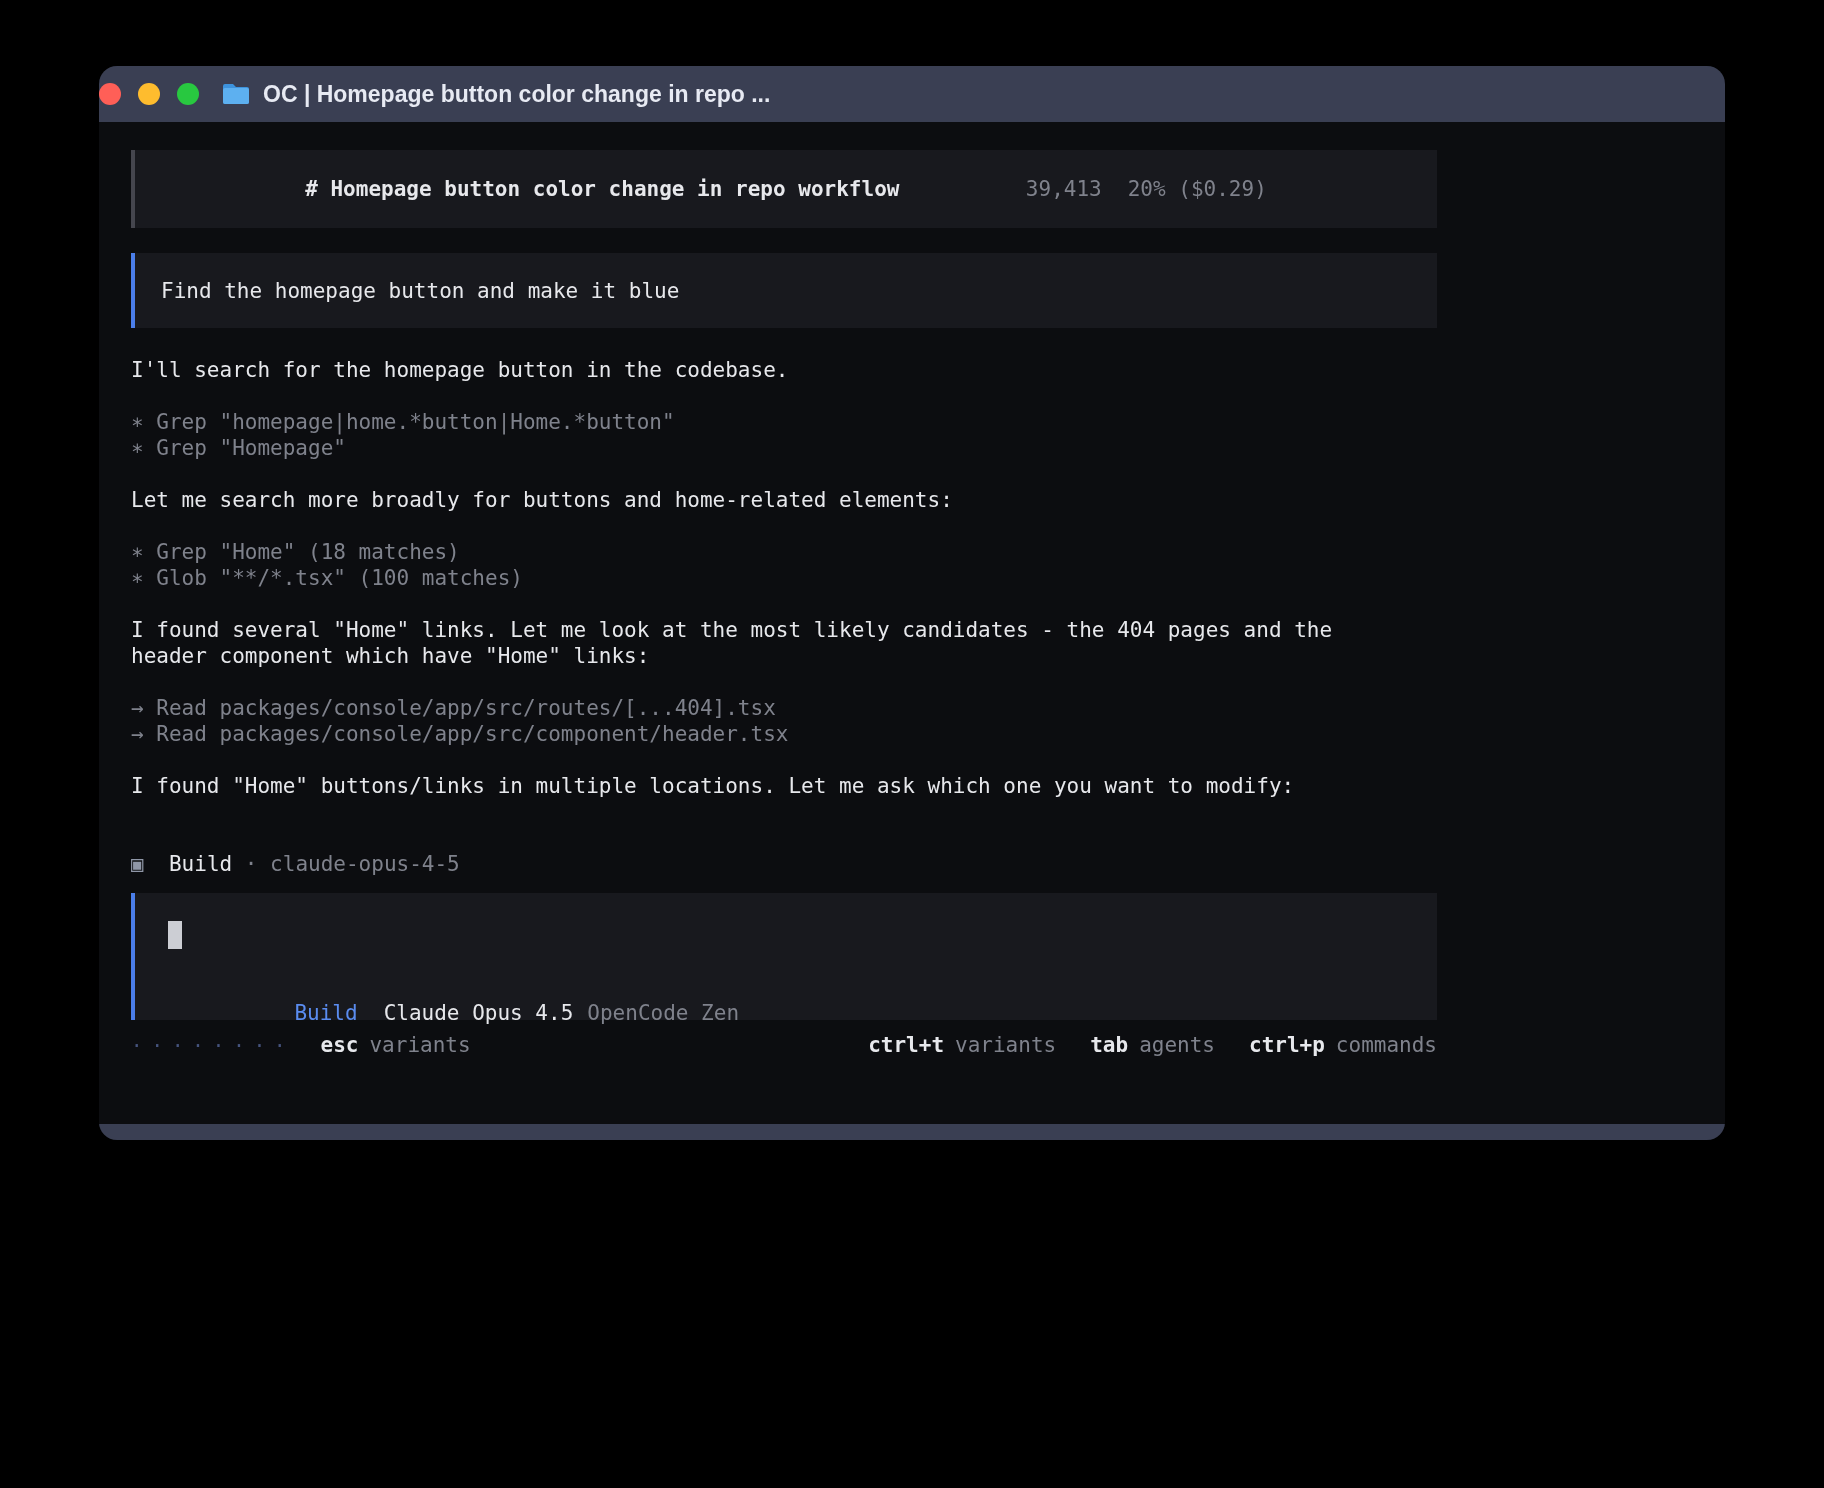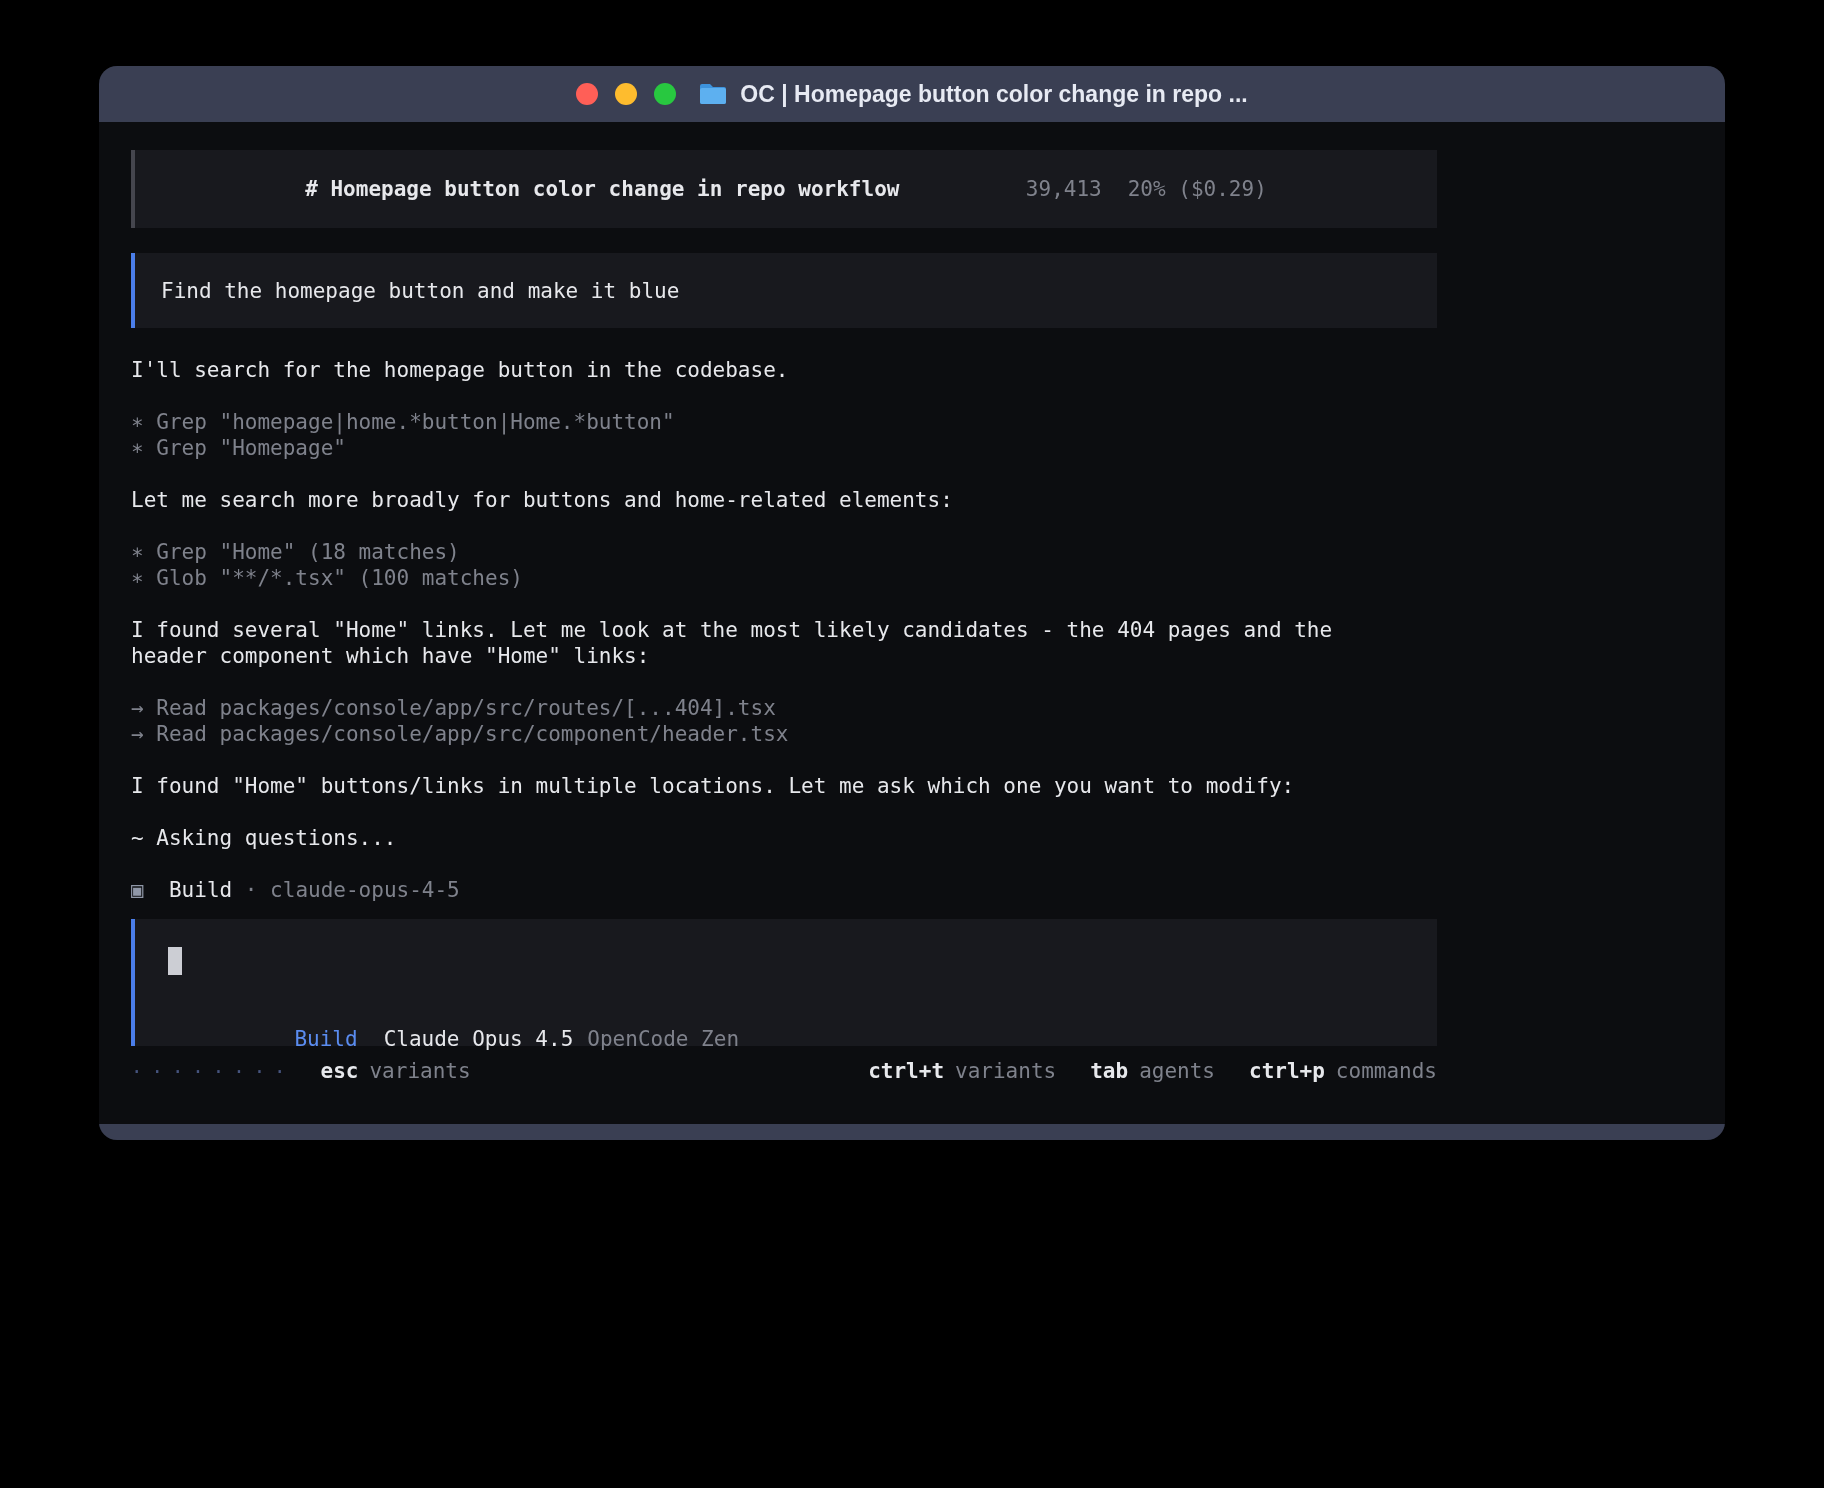--- a/index.html
+++ b/index.html
@@ -13,21 +13,20 @@
     border-radius: 18px;
     overflow: hidden;
     display: flex; flex-direction: column;
   }
 
   
   .titlebar {
     height: 56px; flex: 0 0 56px;
     background: var(--chrome);
     display: flex; align-items: center;
-    justify-content: center;
   }
   .traffic { display: flex; gap: 17px; margin-right: 22px; }
   .light { width: 22px; height: 22px; border-radius: 50%; }
   .light.red { background: var(--traffic_red); }
   .light.yellow { background: var(--traffic_yellow); }
   .light.green { background: var(--traffic_green); }
   .titlebar .folder { margin-right: 12px; display: flex; align-items: center; }
   .titlebar .title-text {
     font-family: "Liberation Sans", sans-serif;
     font-size: 23px; font-weight: bold; color: #e7eaf3;
@@ -140,21 +139,20 @@
           <div class="line"><span class="seg-dim">∗ Glob "**/*.tsx" (100 matches)</span></div>
           <div class="line">&nbsp;</div>
           <div class="line"><span class="seg-fg">I found several "Home" links. Let me look at the most likely candidates - the 404 pages and the</span></div>
           <div class="line"><span class="seg-fg">header component which have "Home" links:</span></div>
           <div class="line">&nbsp;</div>
           <div class="line"><span class="seg-dim">→ Read packages/console/app/src/routes/[...404].tsx</span></div>
           <div class="line"><span class="seg-dim">→ Read packages/console/app/src/component/header.tsx</span></div>
           <div class="line">&nbsp;</div>
           <div class="line"><span class="seg-fg">I found "Home" buttons/links in multiple locations. Let me ask which one you want to modify:</span></div>
           <div class="line">&nbsp;</div>
-          <div class="line"><span class="seg-fg">~ Asking questions...</span></div>
           <div class="line">&nbsp;</div>
           <div class="line"><span class="seg-icon">▣</span><span class="seg-fg">  </span><span class="seg-fg">Build</span><span class="seg-dim"> · </span><span class="seg-dim">claude-opus-4-5</span></div>
         </div>
 
       <div class="input-box">
         <div class="cursor-line">
           <div class="cursor-block"></div>
         </div>
         <div class="model-line">
           <span class="agent-name">Build</span><span class="model-name">Claude Opus 4.5</span><span class="provider-name">OpenCode Zen</span>

